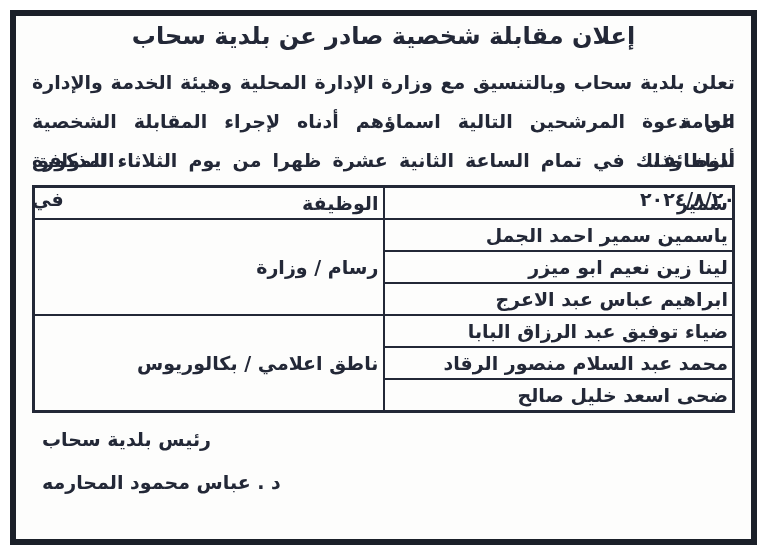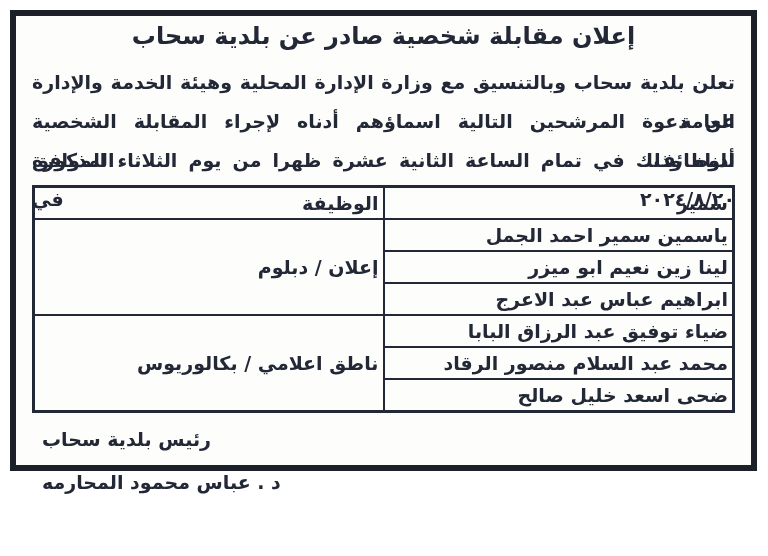--- a/index.html
+++ b/index.html
@@ -10,21 +10,21 @@
     background: #ffffff;
     font-family: "DejaVu Sans", sans-serif;
     direction: rtl;
     overflow: hidden;
   }
   .frame {
     position: absolute;
     left: 10px;
     top: 10px;
     width: 747px;
-    height: 461px;
+    height: 535px;
     box-sizing: border-box;
     border: 6px solid var(--frame, #1b2029);
     background: var(--paper, #fdfdfc);
     color: var(--ink, #232837);
     padding: 4px 16px 0 16px;
   }
   .doc-title {
     margin-top: 2px;
     text-align: center;
     font-size: 24px;
@@ -93,21 +93,21 @@
     </colgroup>
     <thead>
       <tr>
         <th>سمير</th>
         <th>الوظيفة</th>
       </tr>
     </thead>
     <tbody>
       <tr>
         <td>ياسمين سمير احمد الجمل</td>
-        <td rowspan="3">إعلان / دبلوم</td>
+        <td rowspan="3">رسام / وزارة</td>
       </tr>
       <tr>
         <td>لينا زين نعيم ابو ميزر</td>
       </tr>
       <tr>
         <td>ابراهيم عباس عبد الاعرج</td>
       </tr>
       <tr>
         <td>ضياء توفيق عبد الرزاق البابا</td>
         <td rowspan="3">ناطق اعلامي / بكالوريوس</td>

